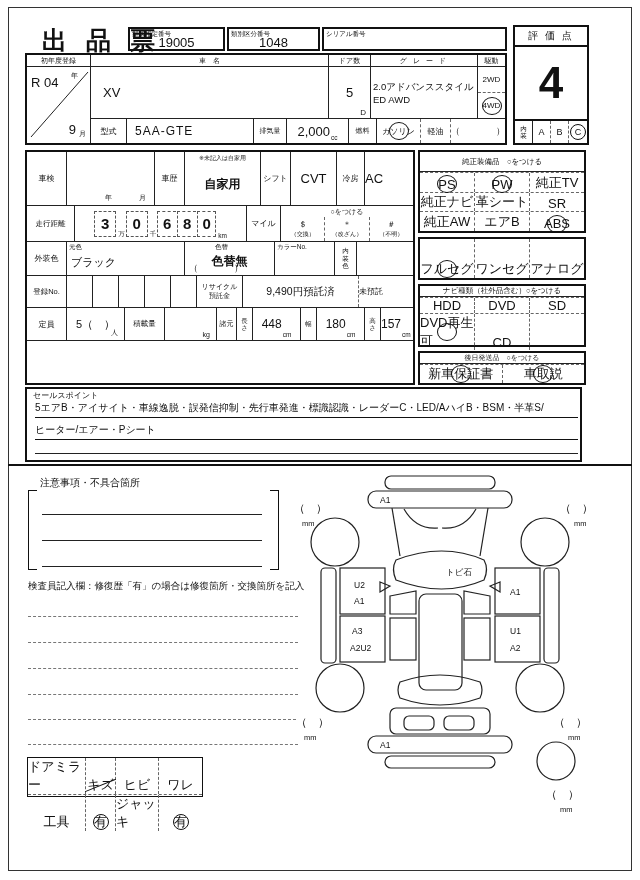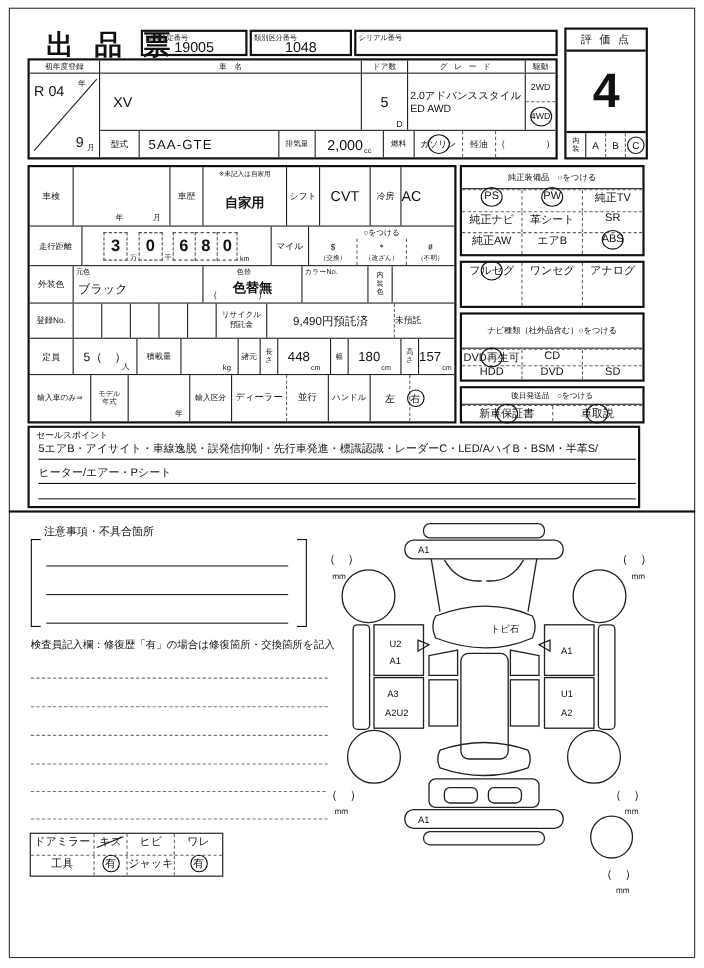--- a/index.html
+++ b/index.html
@@ -32,21 +32,21 @@
   border-top:1.3px solid #111;transform:rotate(-22deg);pointer-events:none}
 .dashbox{border:1px dashed #555;display:flex;align-items:center;justify-content:center;
   font-size:15px;font-weight:600}
 .u{font-size:6.5px;align-self:flex-end;margin:0 0 2px 1px}
 .stk{word-break:break-all;line-height:1.15;text-align:center}
 .line{border-top:1.3px solid #222}
 .dline{border-top:1px dashed #777}
 .eqhead{display:flex;align-items:center;justify-content:center;font-size:7.5px;border-bottom:1px solid #222}
 .eqrow{display:flex;border-top:1px dashed #666}
 .eqrow:first-of-type{border-top:none}
-.eqc{position:relative;display:flex;align-items:flex-start;justify-content:center;font-size:10px;border-right:1px dashed #666}
+.eqc{position:relative;display:flex;align-items:flex-end;justify-content:center;font-size:13px;border-right:1px dashed #666}
 .eqc:last-child{border-right:none}
 .cars path,.cars rect,.cars circle,.cars line,.cars polygon{fill:none;stroke:#222;stroke-width:1.2}
 .cars text{font-size:8.5px;fill:#111;stroke:none;font-family:"Liberation Sans","DejaVu Sans",sans-serif}
 .cars .mmt{font-size:7.5px}
 .cars .prt{font-size:11px}
 </style>
 </head>
 <body>
 
 <div class="sheet">
@@ -243,35 +243,20 @@
         <span class="f12">180</span>
           <span class="u">cm</span>
       </div>
       <div class="cell stk f65" style="width:16px;padding:0 4px">高さ</div>
       <div class="cell nr">
         <span class="f12">157</span>
           <span class="u">cm</span>
       </div>
     </div>
 
-    <div class="trow nb" style="flex:1">
-      <div class="cell f7" style="width:56px">輸入車のみ⇒</div>
-      <div class="cell stk f65" style="width:34px;padding:0 5px">モデル年式</div>
-      <div class="cell" style="width:56px">
-        <span class="abs f7" style="right:6px;bottom:2px">年</span>
-      </div>
-      <div class="cell f7" style="width:38px">輸入区分</div>
-      <div class="cell dr f85" style="width:50px">ディーラー</div>
-      <div class="cell f85" style="width:38px">並行</div>
-      <div class="cell f75" style="width:38px">ハンドル</div>
-      <div class="cell dr f9" style="width:36px">左</div>
-      <div class="cell nr f9">
-        <span class="stamp stamp-sm">右</span>
-      </div>
-    </div>
   </div>
 
   <div class="abs bb c" style="left:418px;top:150px;width:168px;height:83px">
     <div class="eqhead" style="height:20px">純正装備品　○をつける</div>
     <div class="eqrow" style="flex:1">
       <div class="eqc" style="flex:1">
           <span class="stamp">PS</span>
         </div>
       <div class="eqc" style="flex:1">
           <span class="stamp">PW</span>
@@ -298,30 +283,30 @@
           <span class="stamp">フルセグ</span>
         </div>
       <div class="eqc" style="flex:1">ワンセグ</div>
       <div class="eqc" style="flex:1">アナログ</div>
     </div>
   </div>
 
   <div class="abs bb c" style="left:418px;top:284px;width:168px;height:63px">
     <div class="eqhead" style="height:31px">ナビ種類（社外品含む）○をつける</div>
     <div class="eqrow" style="flex:1">
-      <div class="eqc" style="flex:1">
-          <span class="stamp">DVD再生可</span>
-        </div>
-      <div class="eqc" style="flex:1">CD</div>
-      <div class="eqc" style="flex:1"></div>
-    </div>
-    <div class="eqrow" style="flex:1">
       <div class="eqc" style="flex:1">HDD</div>
       <div class="eqc" style="flex:1">DVD</div>
       <div class="eqc" style="flex:1">SD</div>
+    </div>
+    <div class="eqrow" style="flex:1">
+      <div class="eqc" style="flex:1">
+          <span class="stamp">DVD再生可</span>
+        </div>
+      <div class="eqc" style="flex:1">CD</div>
+      <div class="eqc" style="flex:1"></div>
     </div>
   </div>
 
   <div class="abs bb c" style="left:418px;top:351px;width:168px;height:34px">
     <div class="eqhead" style="height:15px;font-size:7px">後日発送品　○をつける</div>
     <div class="eqrow" style="flex:1">
       <div class="eqc" style="flex:1">
           <span class="stamp">新車保証書</span>
         </div>
       <div class="eqc" style="flex:1">

